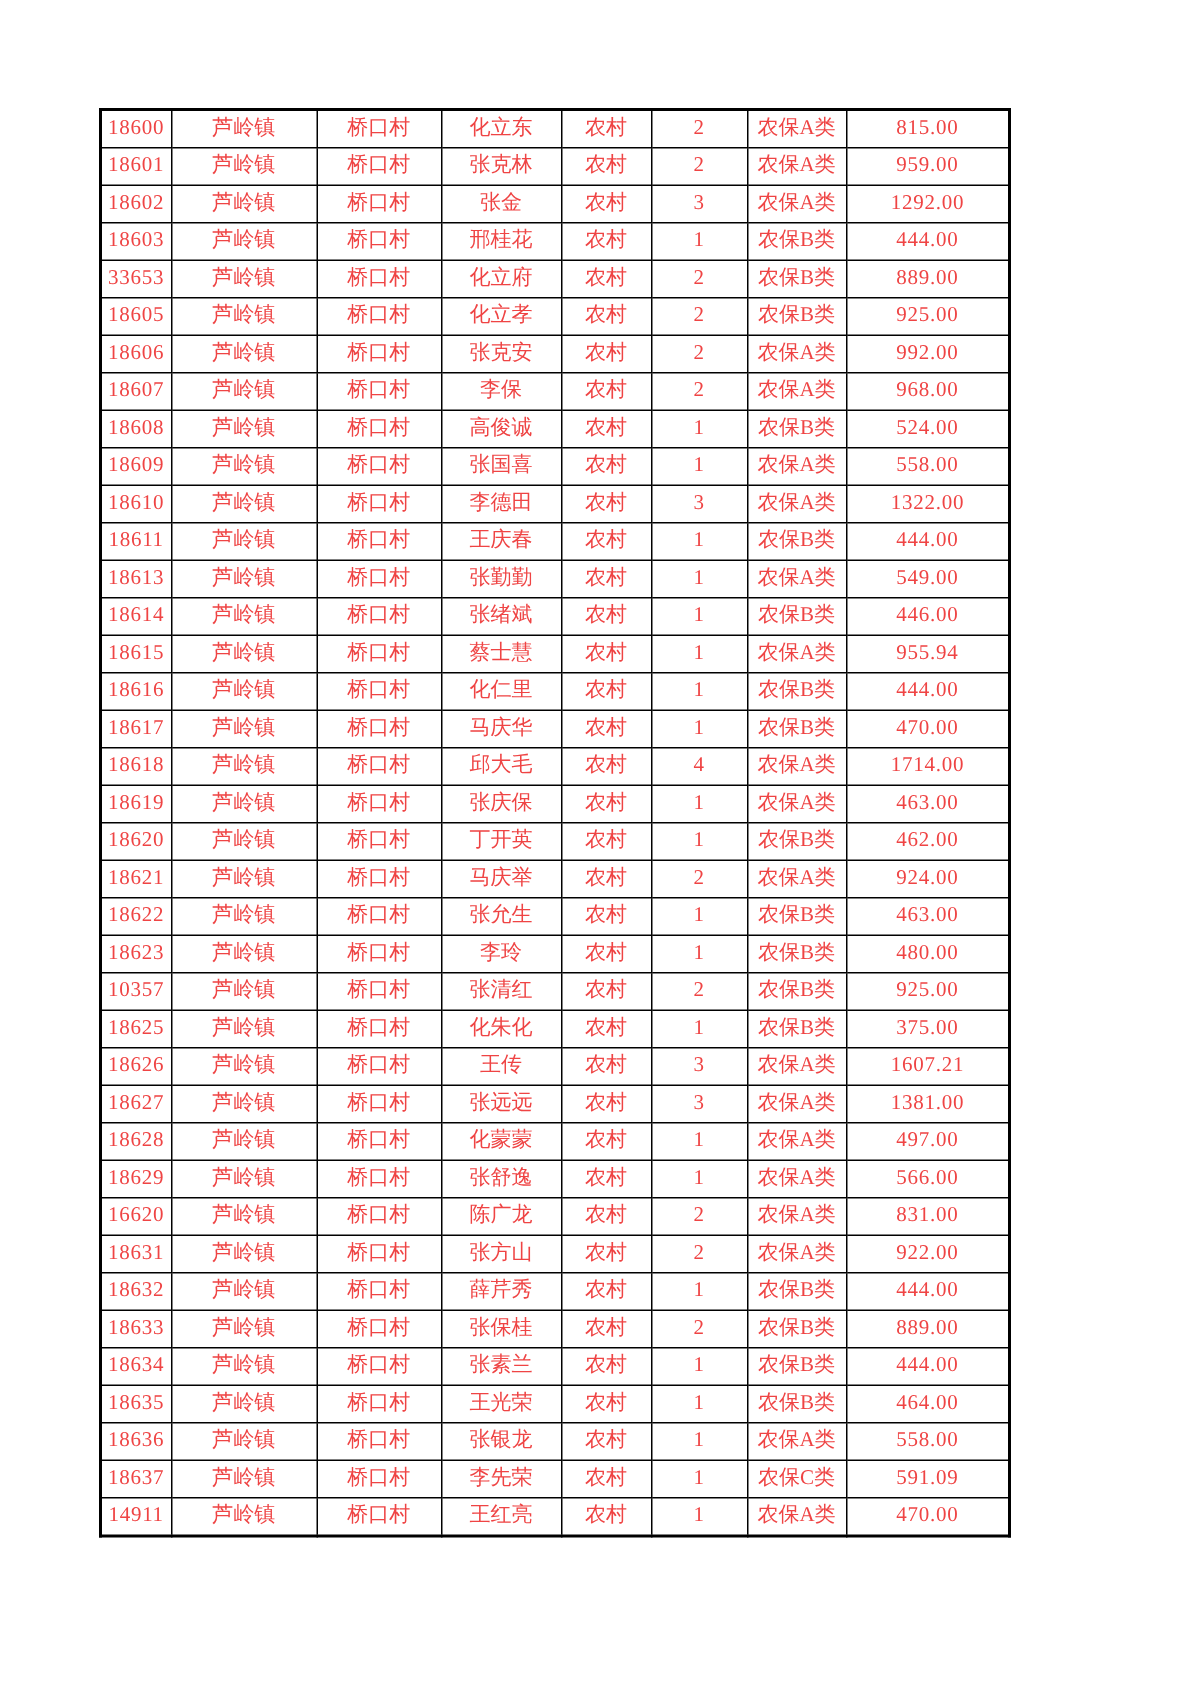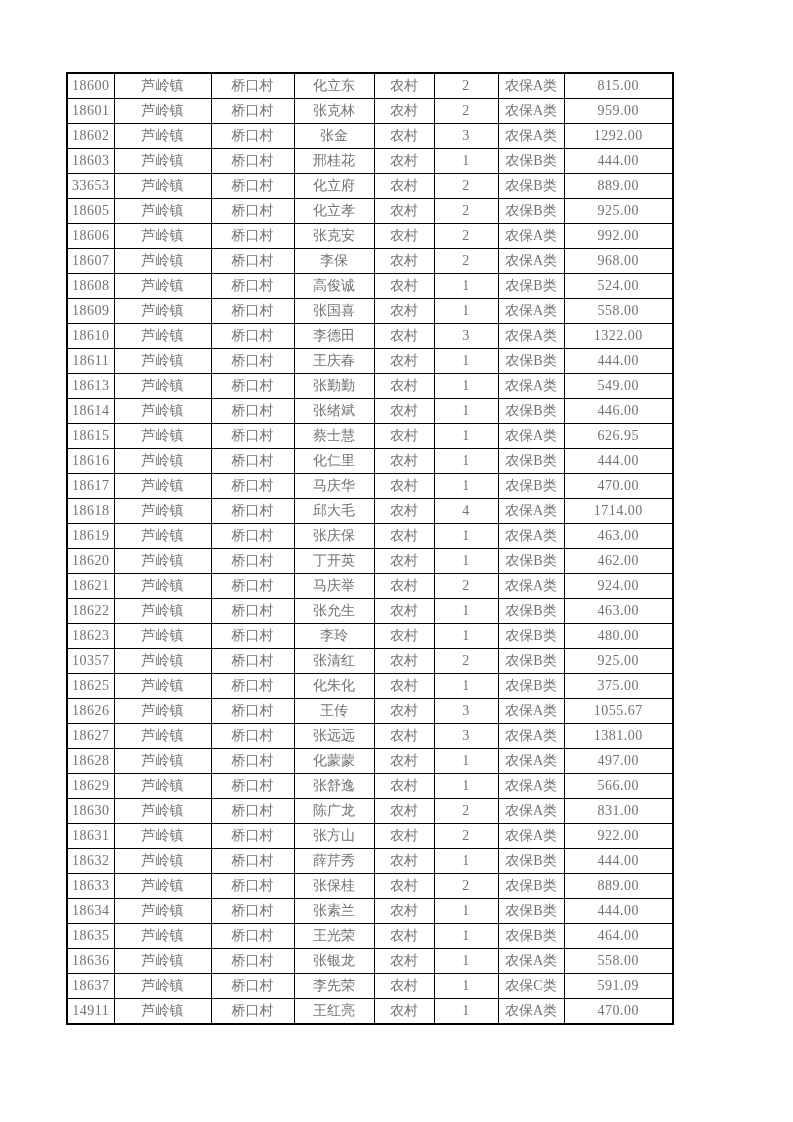--- a/index.html
+++ b/index.html
@@ -8,21 +8,21 @@
     background: #e8e8e8;
   }
   .page {
     position: relative;
     width: 793px;
     height: 1122px;
     margin: 0 auto;
     background: #ffffff;
     overflow: hidden;
     font-family: "Liberation Serif", "DejaVu Serif", serif;
-    color: #737373;
+    color: #ef4444;
   }
   table.data-table {
     position: absolute;
     left: 66px;
     top: 72px;
     width: 606px;
     border-collapse: collapse;
     table-layout: fixed;
     border: 2px solid #000000;
   }
@@ -204,21 +204,21 @@
           <td class="c7">446.00</td>
         </tr>
         <tr>
           <td class="c0">18615</td>
           <td class="c1">芦岭镇</td>
           <td class="c2">桥口村</td>
           <td class="c3">蔡士慧</td>
           <td class="c4">农村</td>
           <td class="c5">1</td>
           <td class="c6">农保A类</td>
-          <td class="c7">626.95</td>
+          <td class="c7">955.94</td>
         </tr>
         <tr>
           <td class="c0">18616</td>
           <td class="c1">芦岭镇</td>
           <td class="c2">桥口村</td>
           <td class="c3">化仁里</td>
           <td class="c4">农村</td>
           <td class="c5">1</td>
           <td class="c6">农保B类</td>
           <td class="c7">444.00</td>
@@ -314,21 +314,21 @@
           <td class="c7">375.00</td>
         </tr>
         <tr>
           <td class="c0">18626</td>
           <td class="c1">芦岭镇</td>
           <td class="c2">桥口村</td>
           <td class="c3">王传</td>
           <td class="c4">农村</td>
           <td class="c5">3</td>
           <td class="c6">农保A类</td>
-          <td class="c7">1055.67</td>
+          <td class="c7">1607.21</td>
         </tr>
         <tr>
           <td class="c0">18627</td>
           <td class="c1">芦岭镇</td>
           <td class="c2">桥口村</td>
           <td class="c3">张远远</td>
           <td class="c4">农村</td>
           <td class="c5">3</td>
           <td class="c6">农保A类</td>
           <td class="c7">1381.00</td>
@@ -347,21 +347,21 @@
           <td class="c0">18629</td>
           <td class="c1">芦岭镇</td>
           <td class="c2">桥口村</td>
           <td class="c3">张舒逸</td>
           <td class="c4">农村</td>
           <td class="c5">1</td>
           <td class="c6">农保A类</td>
           <td class="c7">566.00</td>
         </tr>
         <tr>
-          <td class="c0">18630</td>
+          <td class="c0">16620</td>
           <td class="c1">芦岭镇</td>
           <td class="c2">桥口村</td>
           <td class="c3">陈广龙</td>
           <td class="c4">农村</td>
           <td class="c5">2</td>
           <td class="c6">农保A类</td>
           <td class="c7">831.00</td>
         </tr>
         <tr>
           <td class="c0">18631</td>

